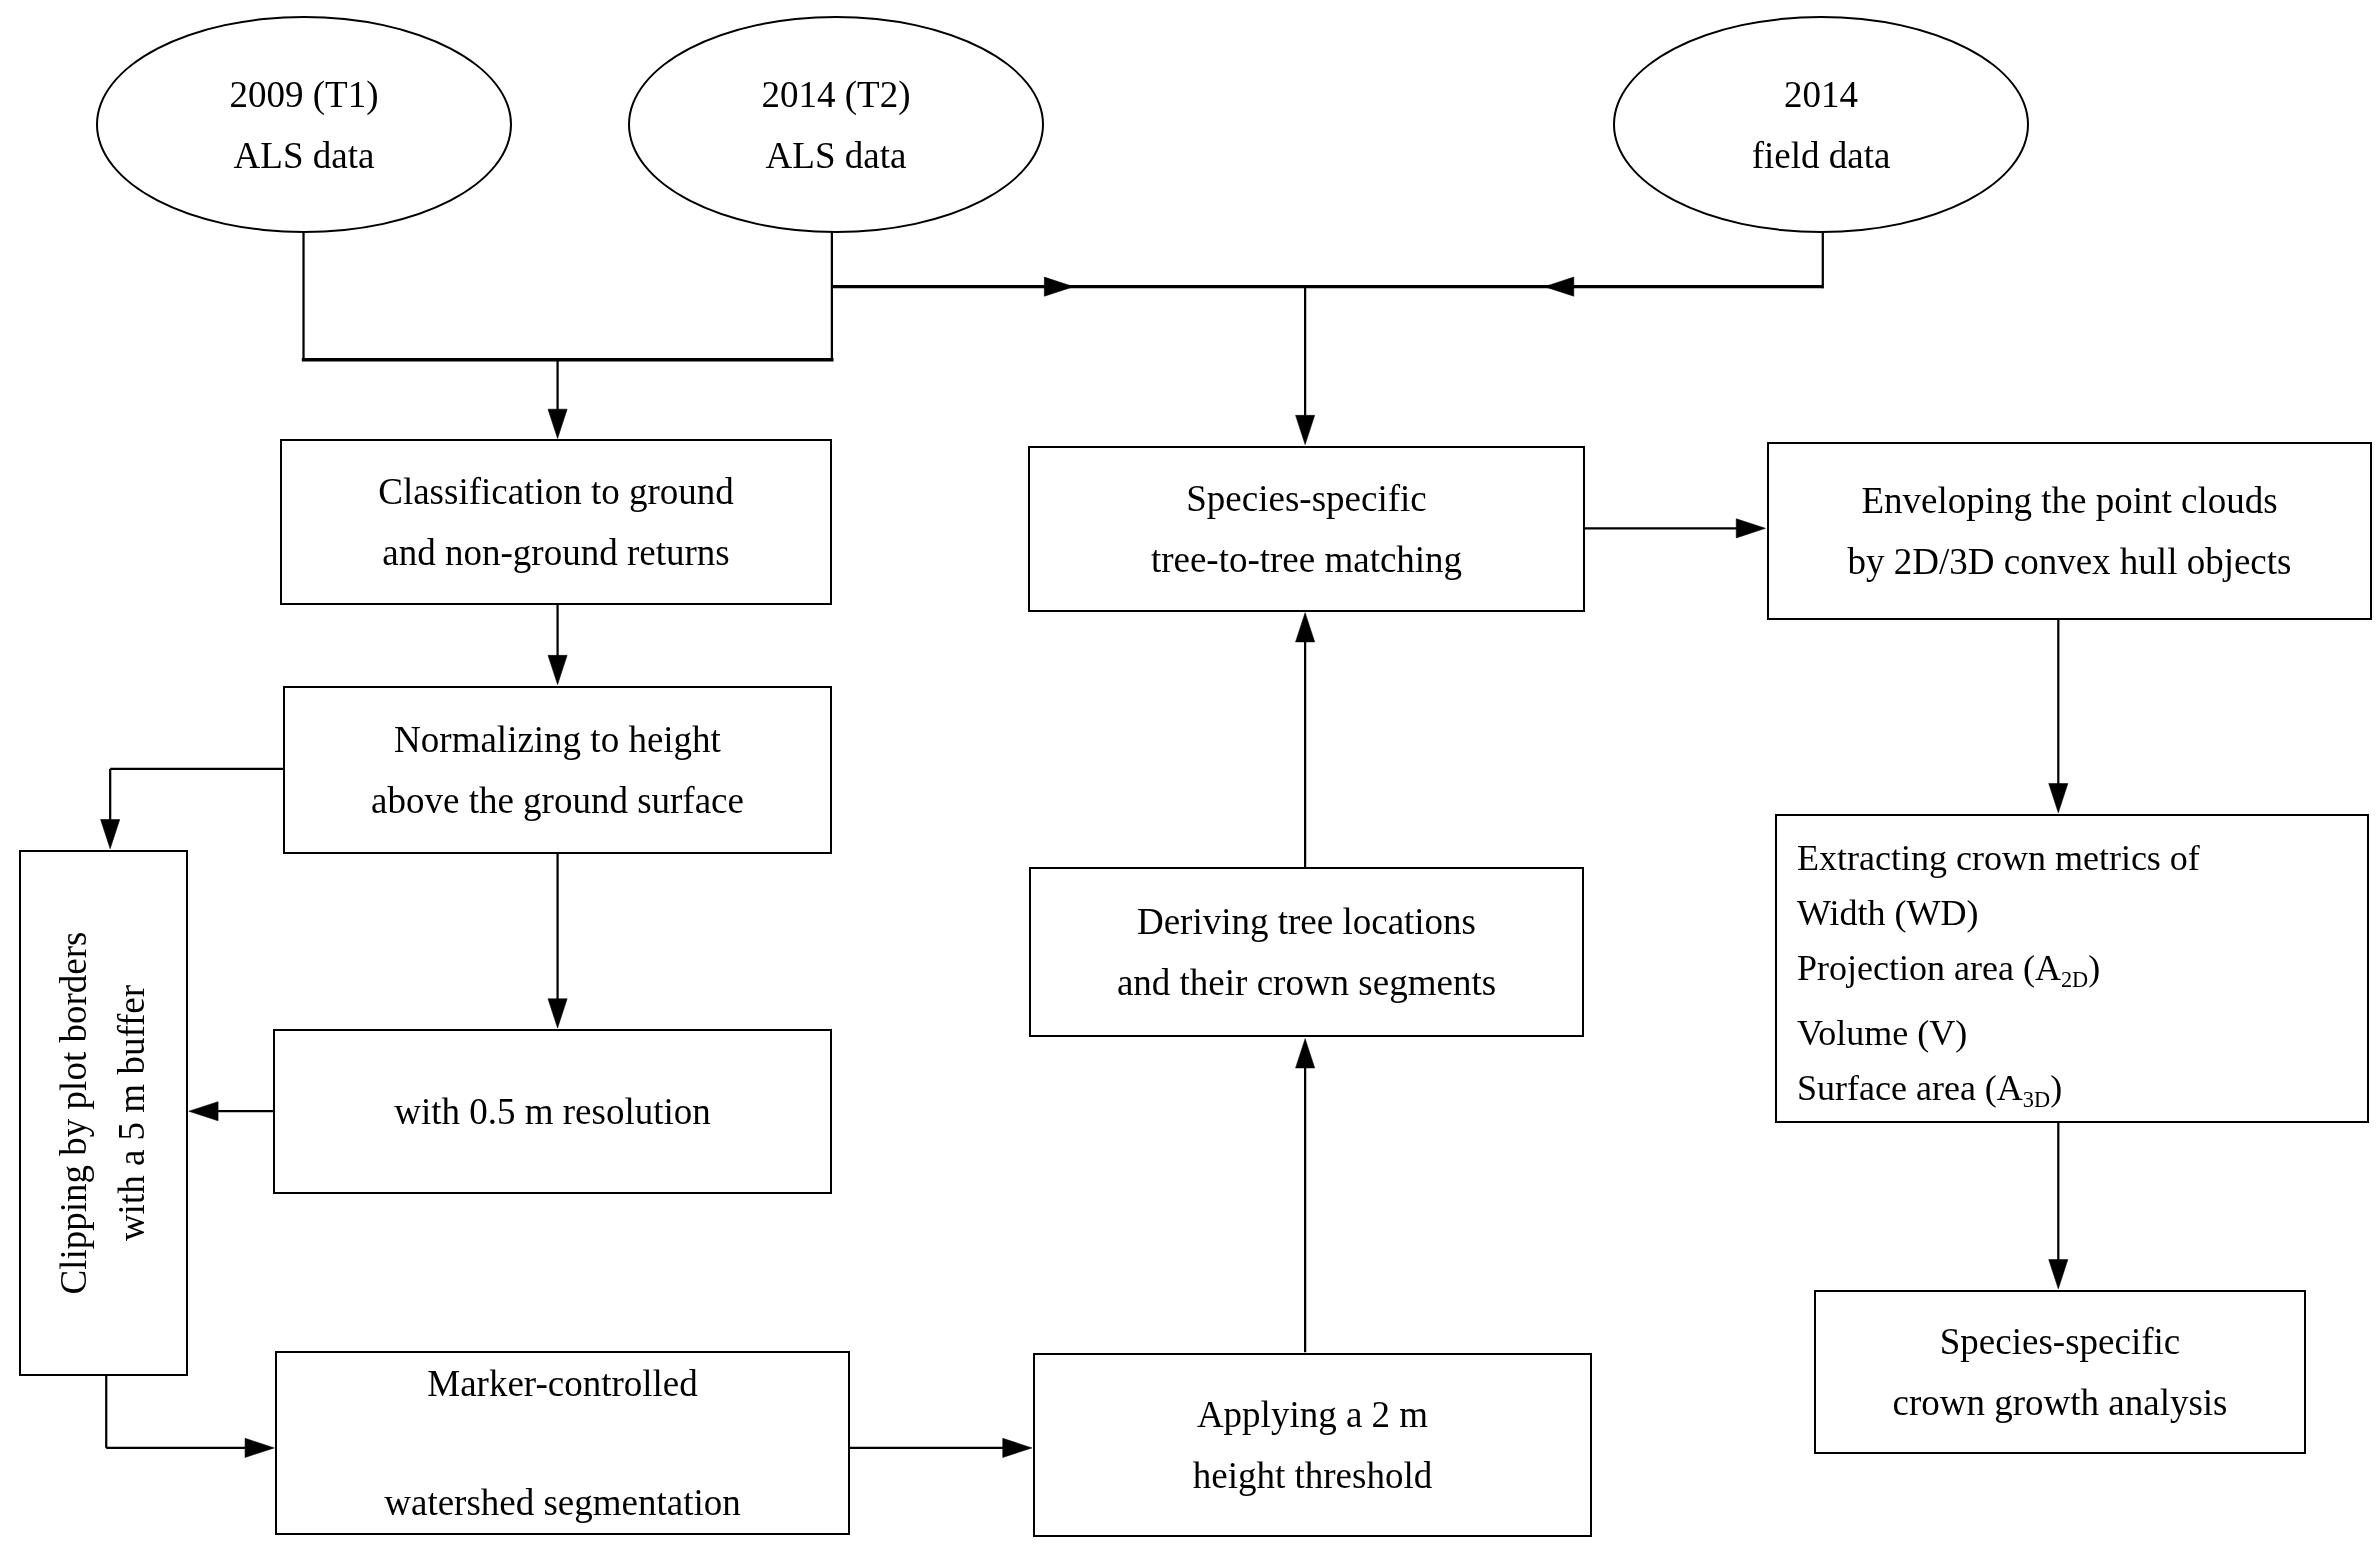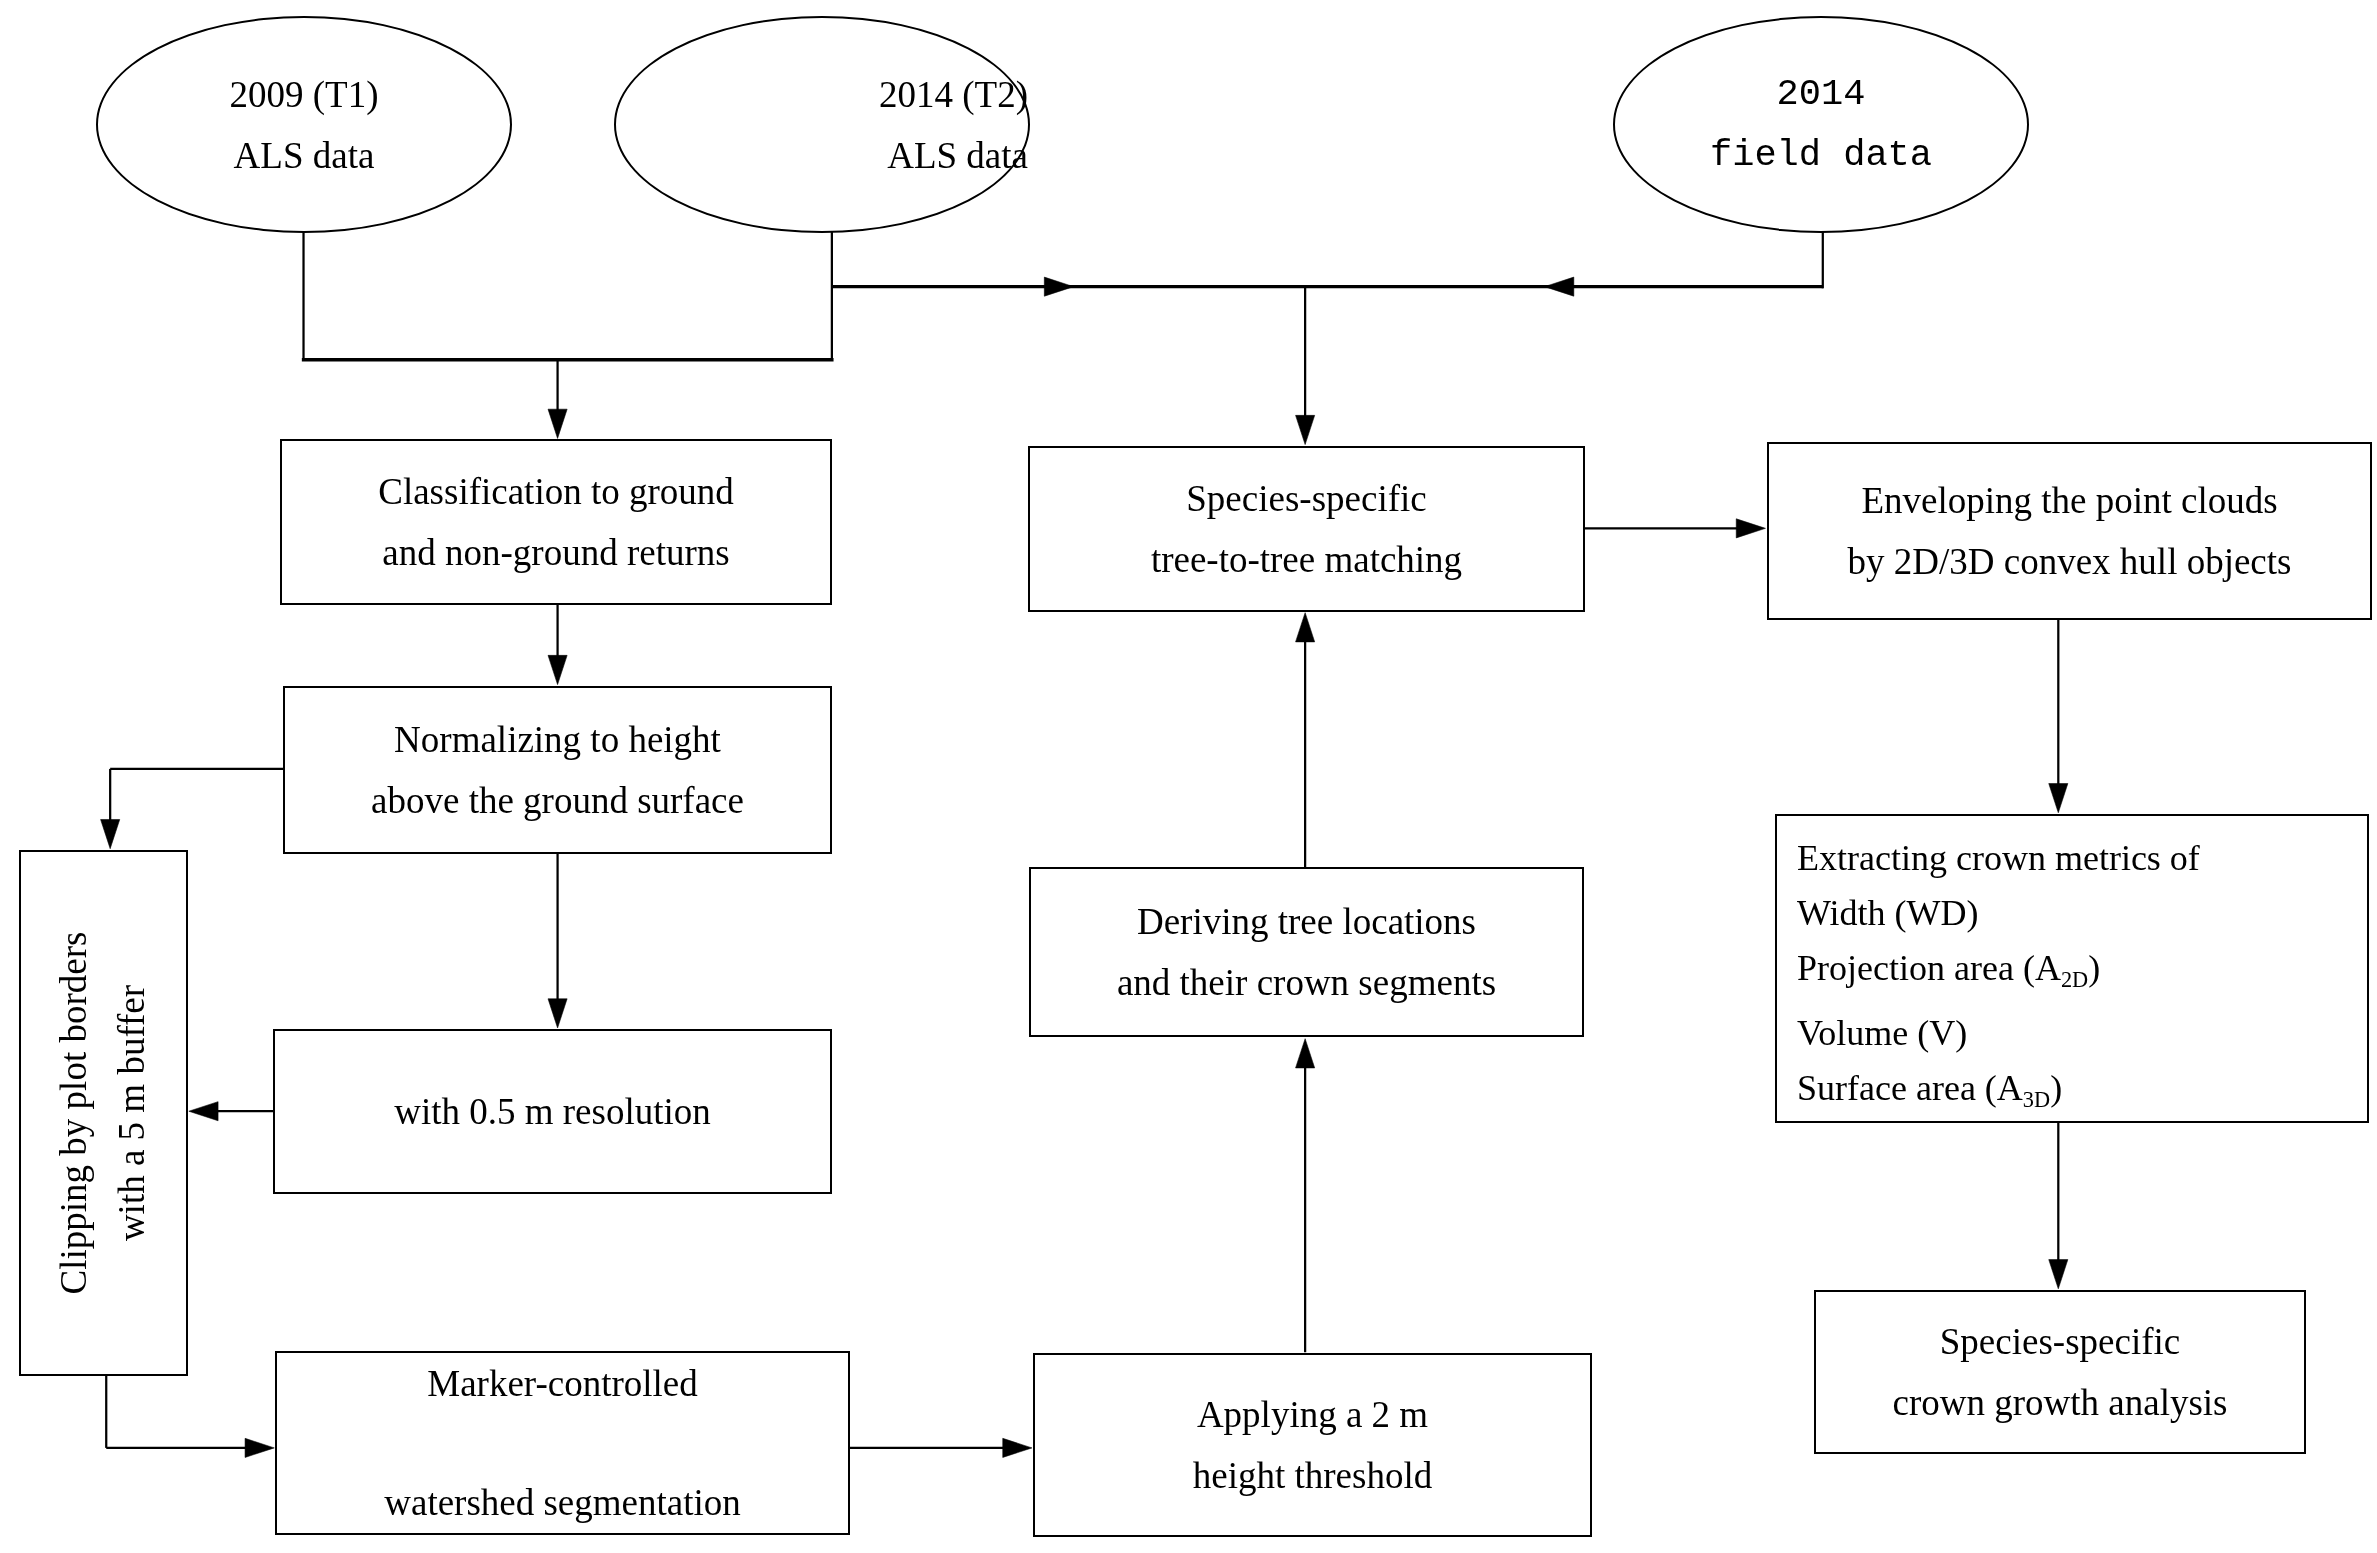--- a/index.html
+++ b/index.html
@@ -79,26 +79,26 @@
       <line x1="3662" y1="1998" x2="3662" y2="2271" stroke-width="4"></line>
       <polygon points="3662,2293 3645,2241 3679,2241"></polygon>
     </g>
   </svg>
 
   <div class="node ellipse" style="left:96px; top:16.3px; width:416px; height:217px;">
     <span class="tline">2009 (T1)</span>
     <span class="tline">ALS data</span>
   </div>
 
-  <div class="node ellipse" style="left:614px; top:16.3px; width:416px; height:217px;align-items:flex-end;">
+  <div class="node ellipse" style="left:628px; top:16.3px; width:416px; height:217px;">
     <span class="tline">2014 (T2)</span>
     <span class="tline">ALS data</span>
   </div>
 
-  <div class="node ellipse" style="left:1613px; top:16.3px; width:416px; height:217px;font-family:Liberation Mono, monospace;">
+  <div class="node ellipse" style="left:1613px; top:16.3px; width:416px; height:217px;">
     <span class="tline">2014</span>
     <span class="tline">field data</span>
   </div>
 
   <div class="node box" style="left:280px; top:439px; width:552px; height:166px;">
     <span class="tline">Classification to ground</span>
     <span class="tline">and non-ground returns</span>
   </div>
 
   <div class="node box" style="left:283px; top:686px; width:549px; height:168px;">

